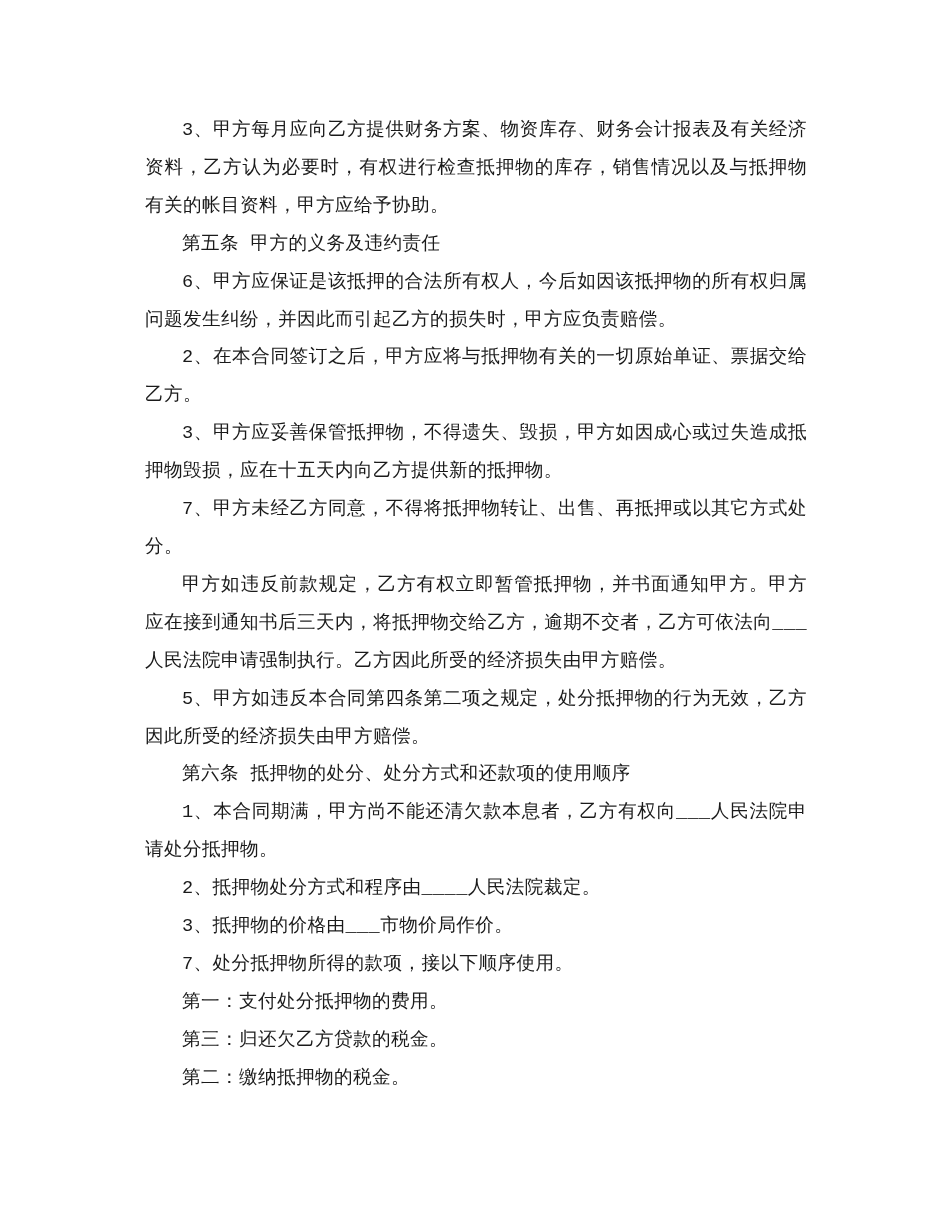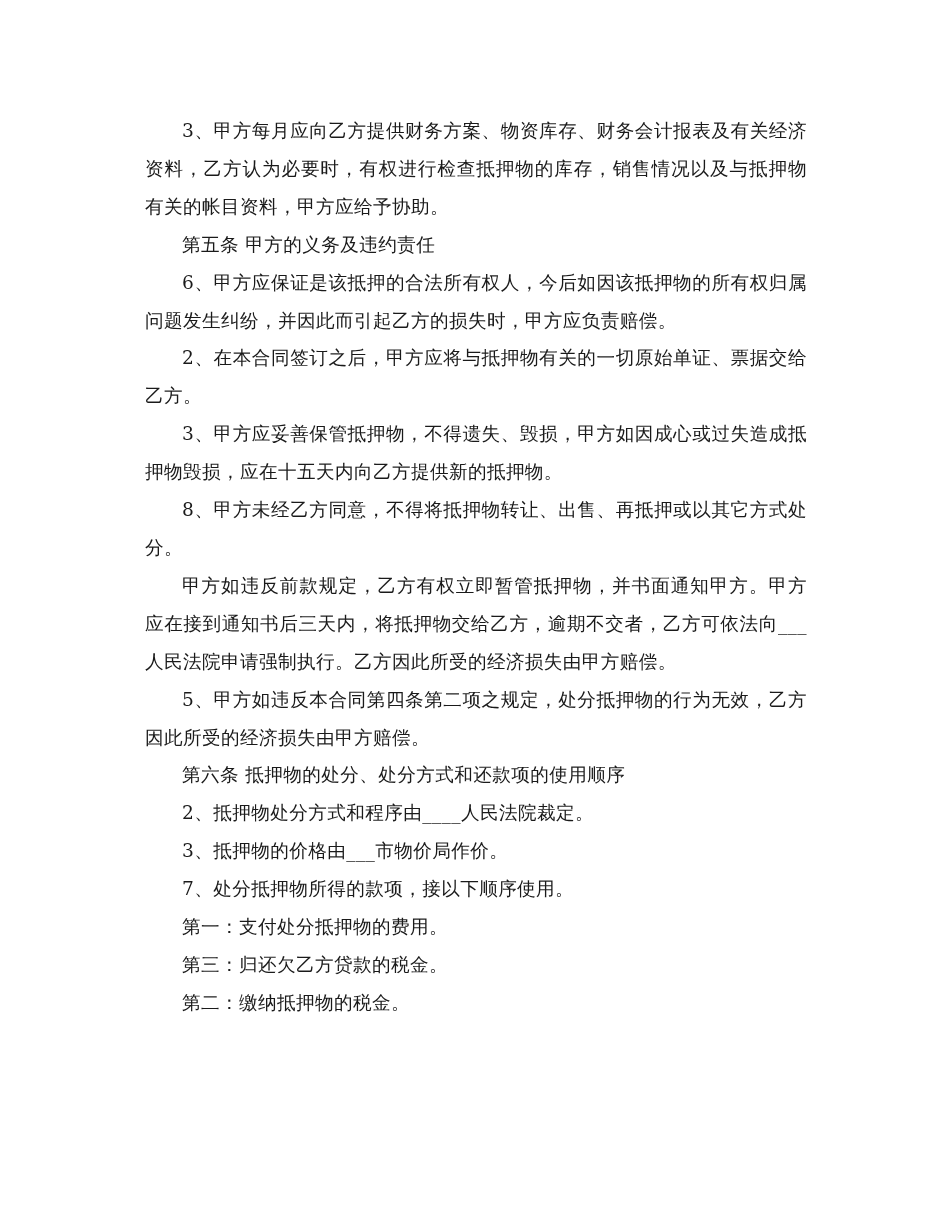--- a/index.html
+++ b/index.html
@@ -22,37 +22,39 @@
     font-size: 18.6px;
     line-height: 37.9px;
     color: #1a1a1a;
     letter-spacing: 0.4px;
   }
   .para {
     margin: 0;
     padding: 0;
     text-align: justify;
     text-justify: inter-character;
+    font-family: Liberation Mono, monospace;
   }
   .indent {
     text-indent: 37px;
   }
 </style>
 </head>
 <body>
 
 <div class="page">
   <p class="para indent">3、甲方每月应向乙方提供财务方案、物资库存、财务会计报表及有关经济资料，乙方认为必要时，有权进行检查抵押物的库存，销售情况以及与抵押物有关的帐目资料，甲方应给予协助。</p>
   <p class="para indent">第五条 甲方的义务及违约责任</p>
   <p class="para indent">6、甲方应保证是该抵押的合法所有权人，今后如因该抵押物的所有权归属问题发生纠纷，并因此而引起乙方的损失时，甲方应负责赔偿。</p>
   <p class="para indent">2、在本合同签订之后，甲方应将与抵押物有关的一切原始单证、票据交给乙方。</p>
   <p class="para indent">3、甲方应妥善保管抵押物，不得遗失、毁损，甲方如因成心或过失造成抵押物毁损，应在十五天内向乙方提供新的抵押物。</p>
-  <p class="para indent">8、甲方未经乙方同意，不得将抵押物转让、出售、再抵押或以其它方式处分。</p>
+  <p class="para indent">7、甲方未经乙方同意，不得将抵押物转让、出售、再抵押或以其它方式处分。</p>
   <p class="para indent">甲方如违反前款规定，乙方有权立即暂管抵押物，并书面通知甲方。甲方应在接到通知书后三天内，将抵押物交给乙方，逾期不交者，乙方可依法向___人民法院申请强制执行。乙方因此所受的经济损失由甲方赔偿。</p>
   <p class="para indent">5、甲方如违反本合同第四条第二项之规定，处分抵押物的行为无效，乙方因此所受的经济损失由甲方赔偿。</p>
   <p class="para indent">第六条 抵押物的处分、处分方式和还款项的使用顺序</p>
+  <p class="para indent">1、本合同期满，甲方尚不能还清欠款本息者，乙方有权向___人民法院申请处分抵押物。</p>
   <p class="para indent">2、抵押物处分方式和程序由____人民法院裁定。</p>
   <p class="para indent">3、抵押物的价格由___市物价局作价。</p>
   <p class="para indent">7、处分抵押物所得的款项，接以下顺序使用。</p>
   <p class="para indent">第一：支付处分抵押物的费用。</p>
   <p class="para indent">第三：归还欠乙方贷款的税金。</p>
   <p class="para indent">第二：缴纳抵押物的税金。</p>
 </div>
 
 </body></html>

